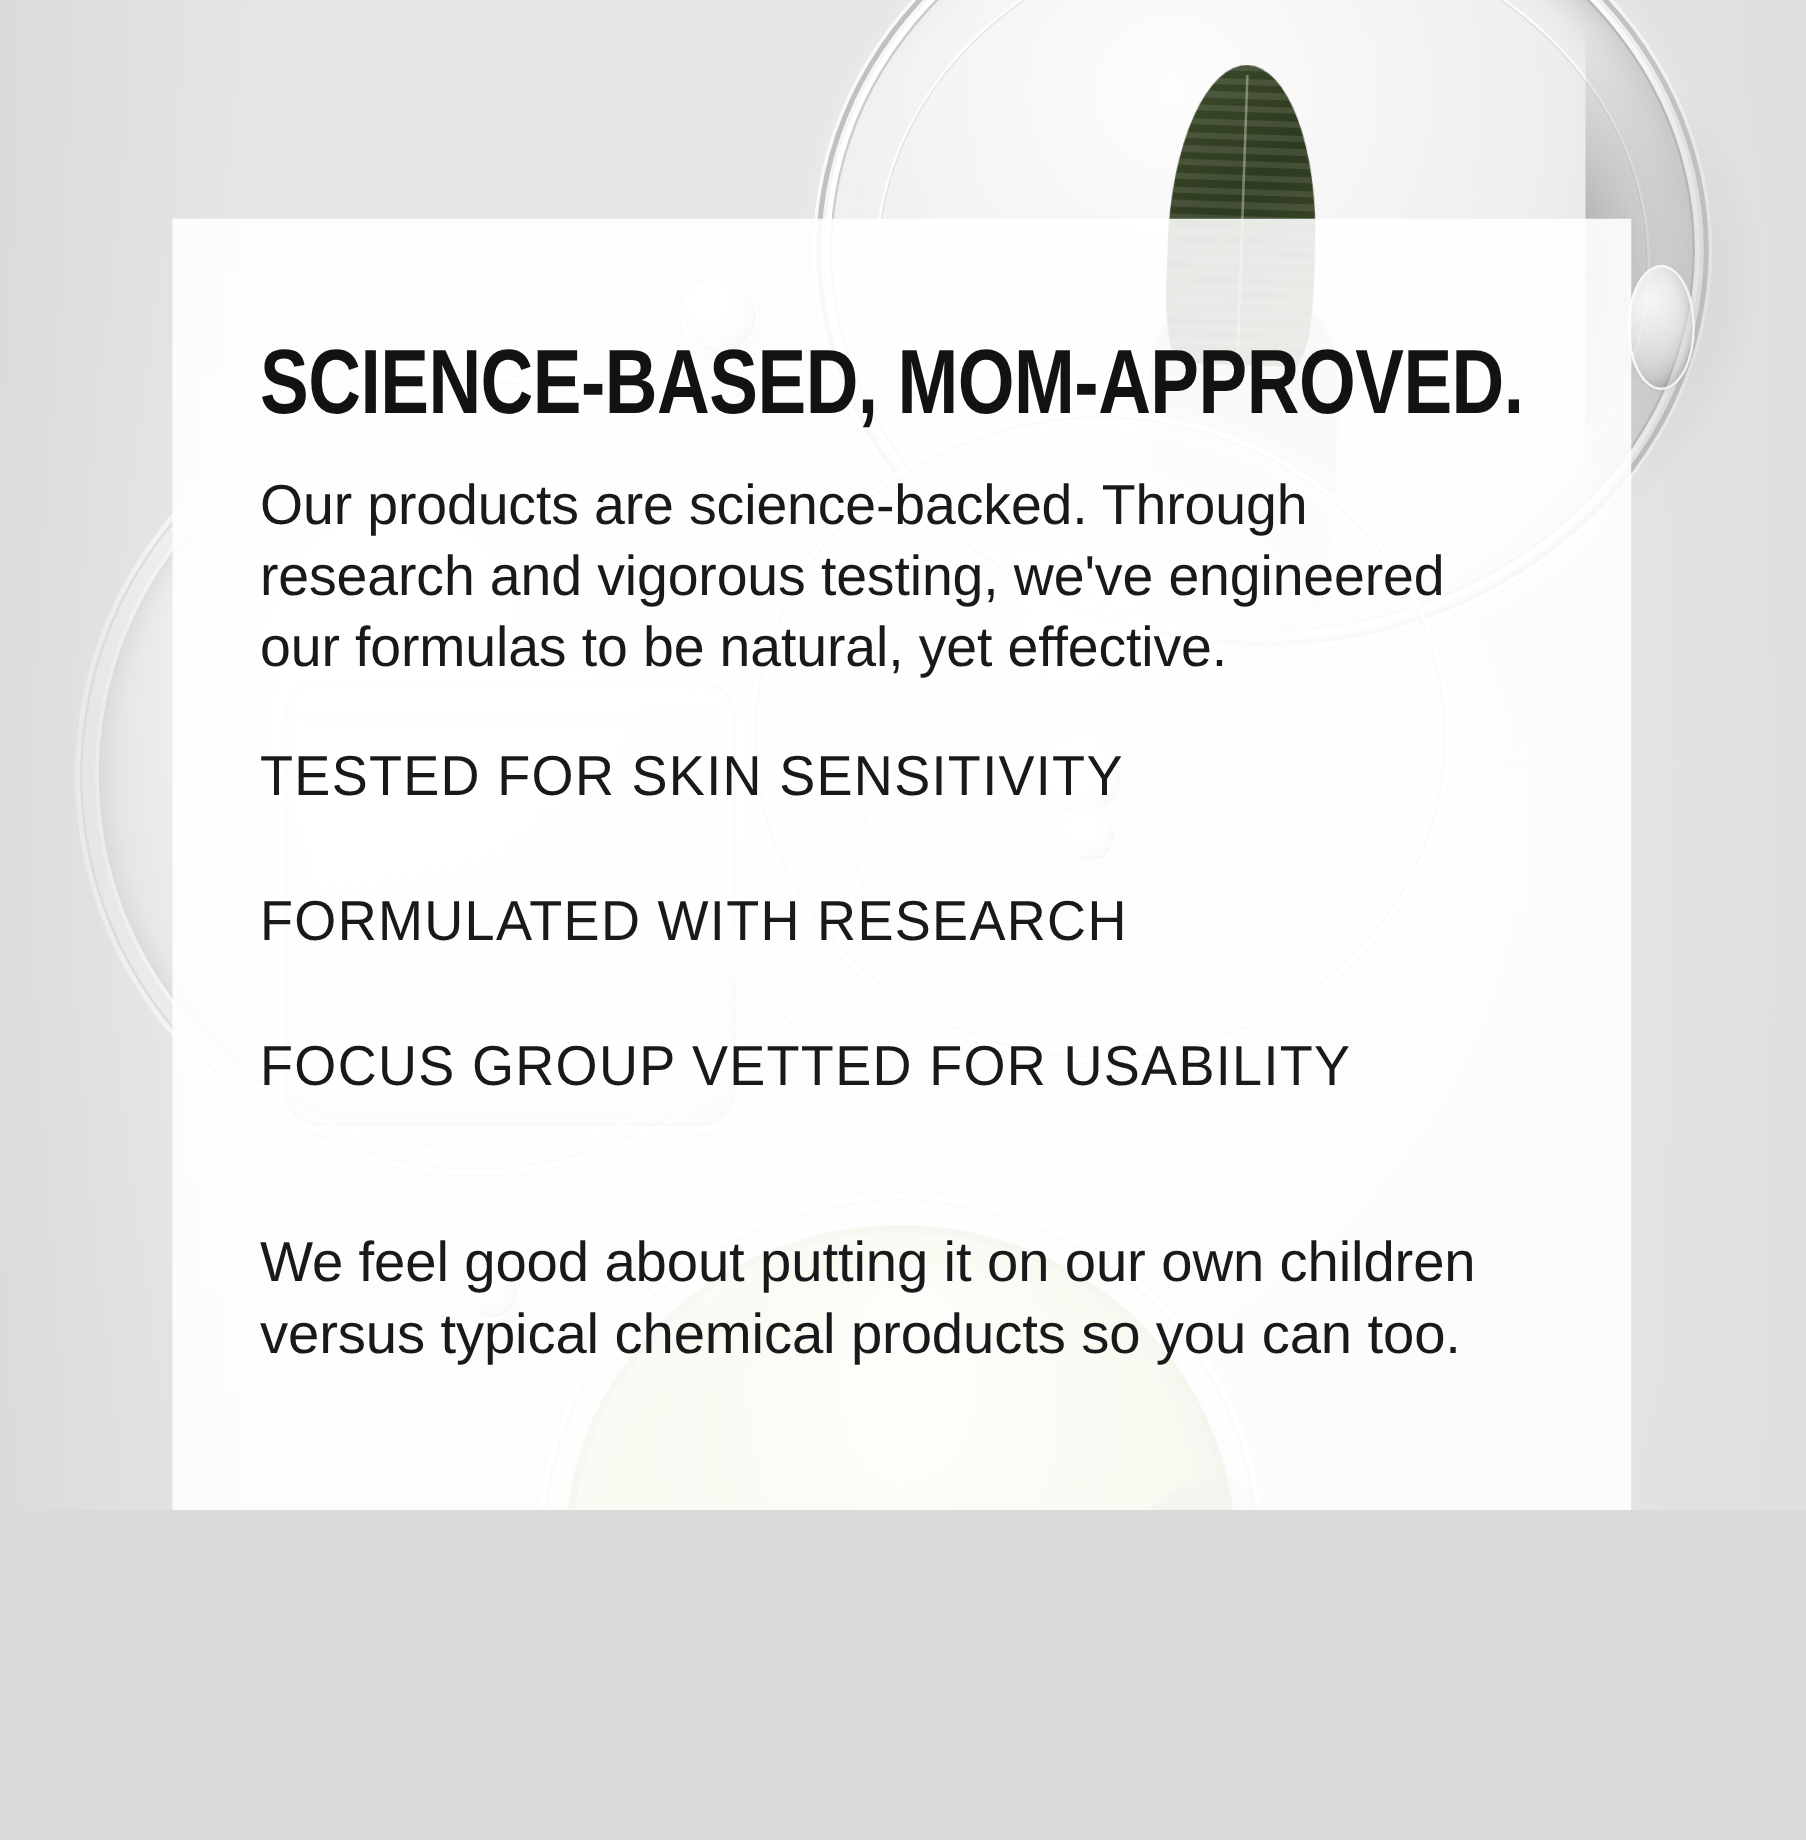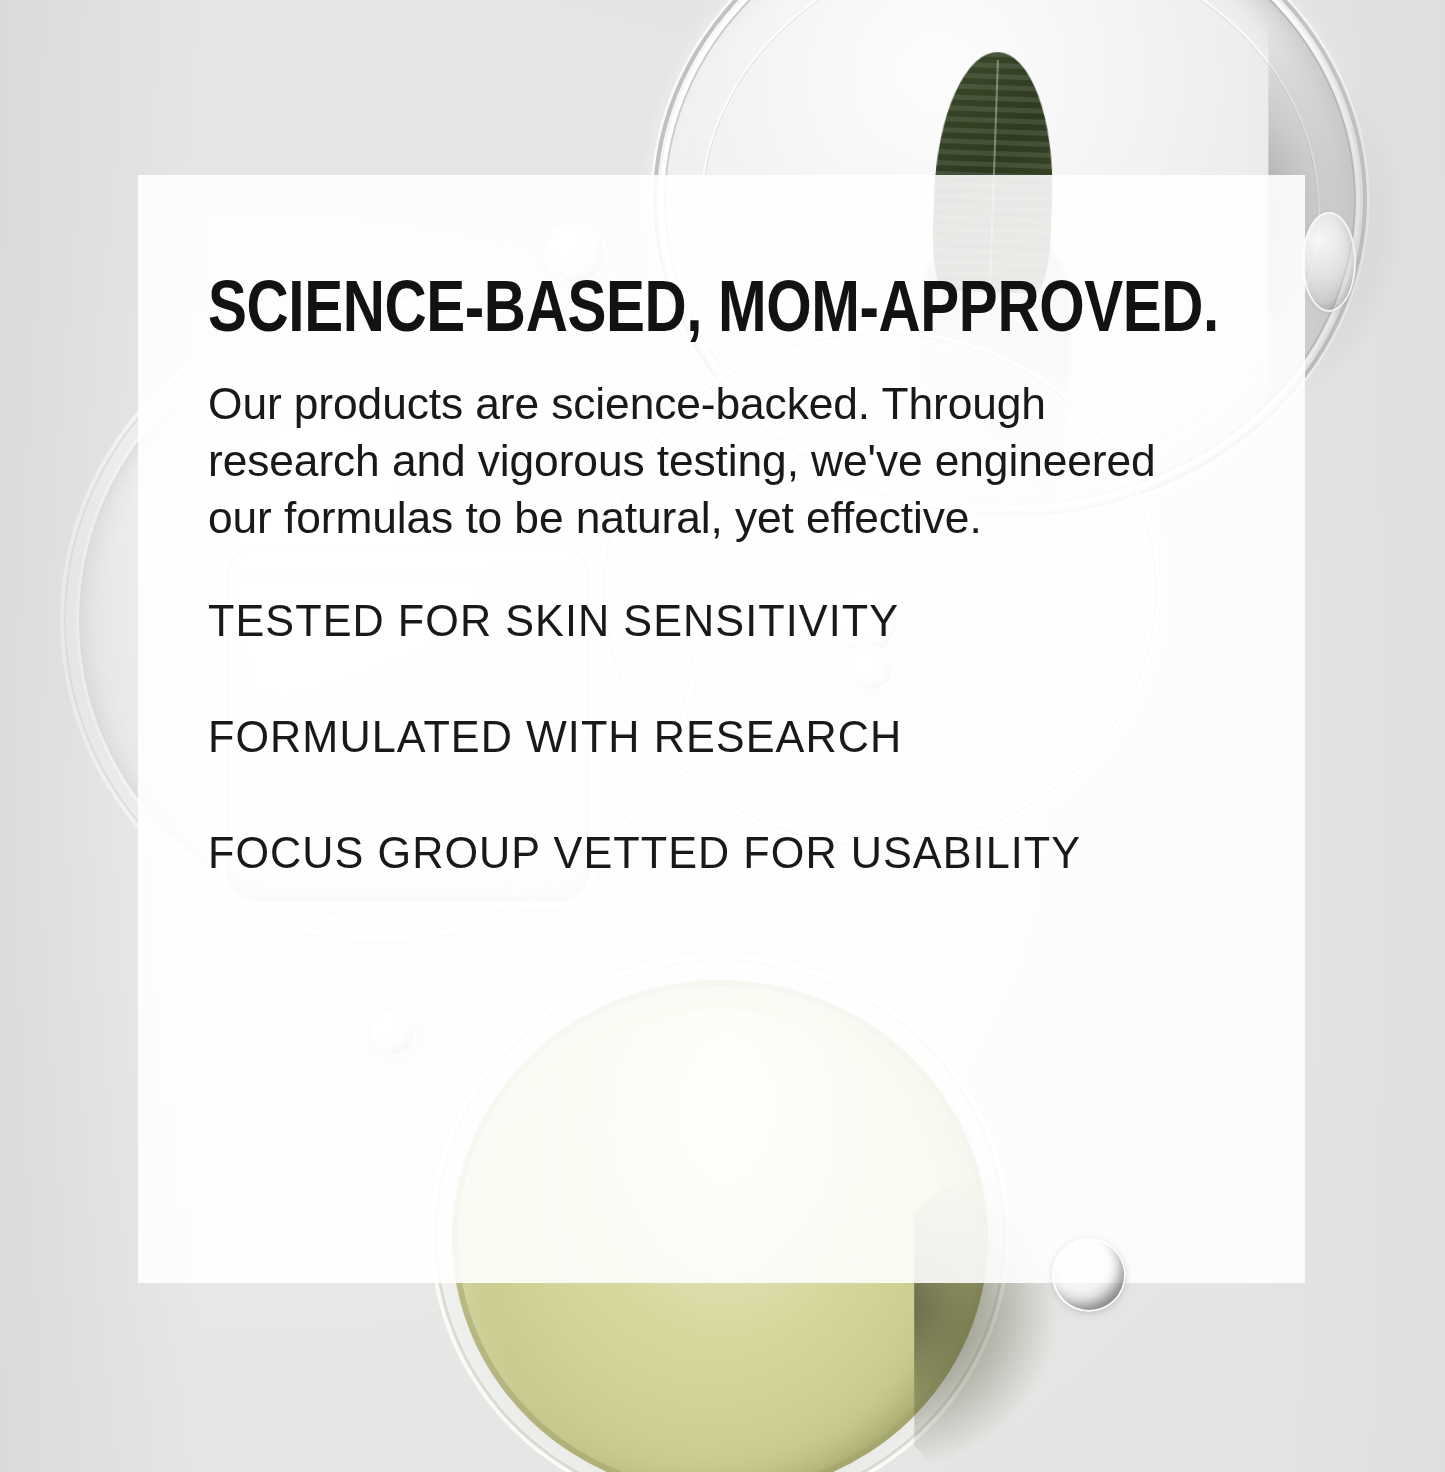--- a/index.html
+++ b/index.html
@@ -6,21 +6,21 @@
   * { margin:0; padding:0; box-sizing:border-box; }
 
   html,body{
     background:#d9dbd8;
     font-family:"Liberation Sans", sans-serif;
   }
 
   #stage{
     position:relative;
     width:1445px;
-    height:1472px;
+    height:1208px;
     overflow:hidden;
     background:#e7e8e6;
   }
 
   
   .photo{
     position:absolute;
     inset:0;
     overflow:hidden;
     background:
@@ -328,17 +328,18 @@
     <h1 id="headline">SCIENCE-BASED, MOM-APPROVED.</h1>
 
     <p class="body-copy tight">Our products are science-backed. Through research and vigorous testing, we've engineered our formulas to be natural, yet effective.</p>
 
     <div class="features">
       <div class="feature">TESTED FOR SKIN SENSITIVITY</div>
       <div class="feature">FORMULATED WITH RESEARCH</div>
       <div class="feature">FOCUS GROUP VETTED FOR USABILITY</div>
     </div>
 
+    <p id="closing" class="body-copy">We feel good about putting it on our own children versus typical chemical products so you can too.</p>
   </div>
 
   <div class="drop" id="drop-e"></div>
 
 </div>
 
 </body></html>

